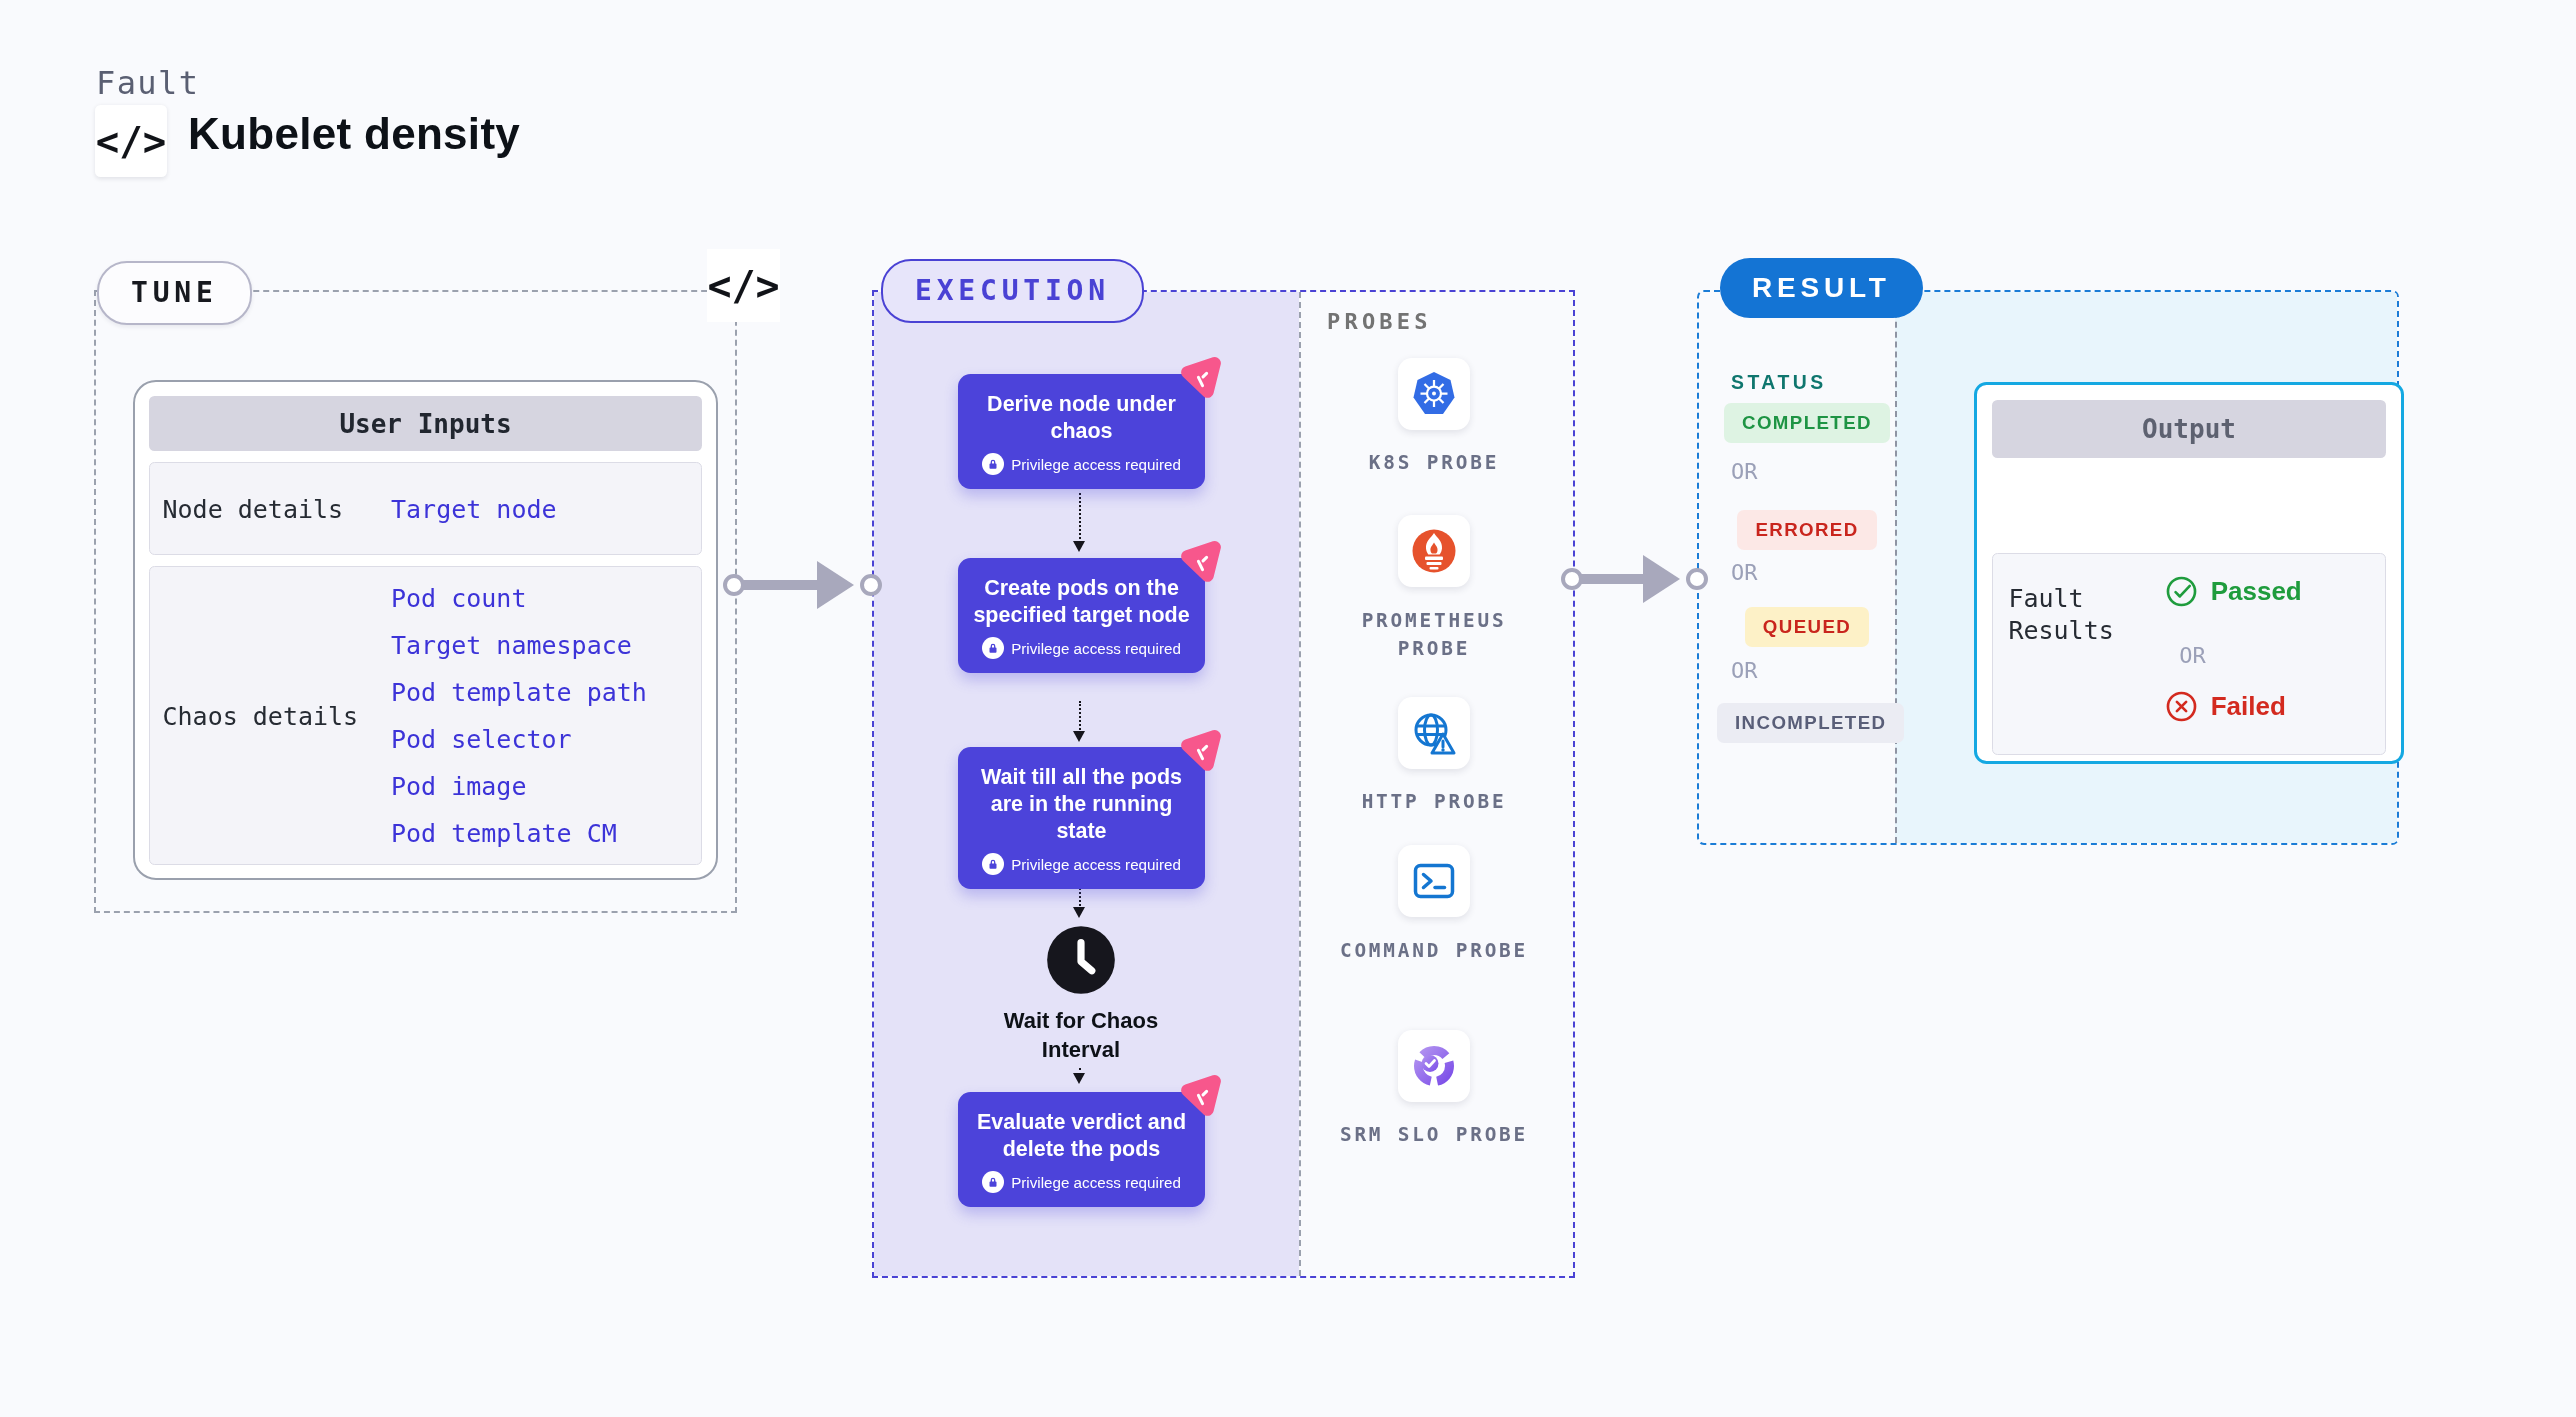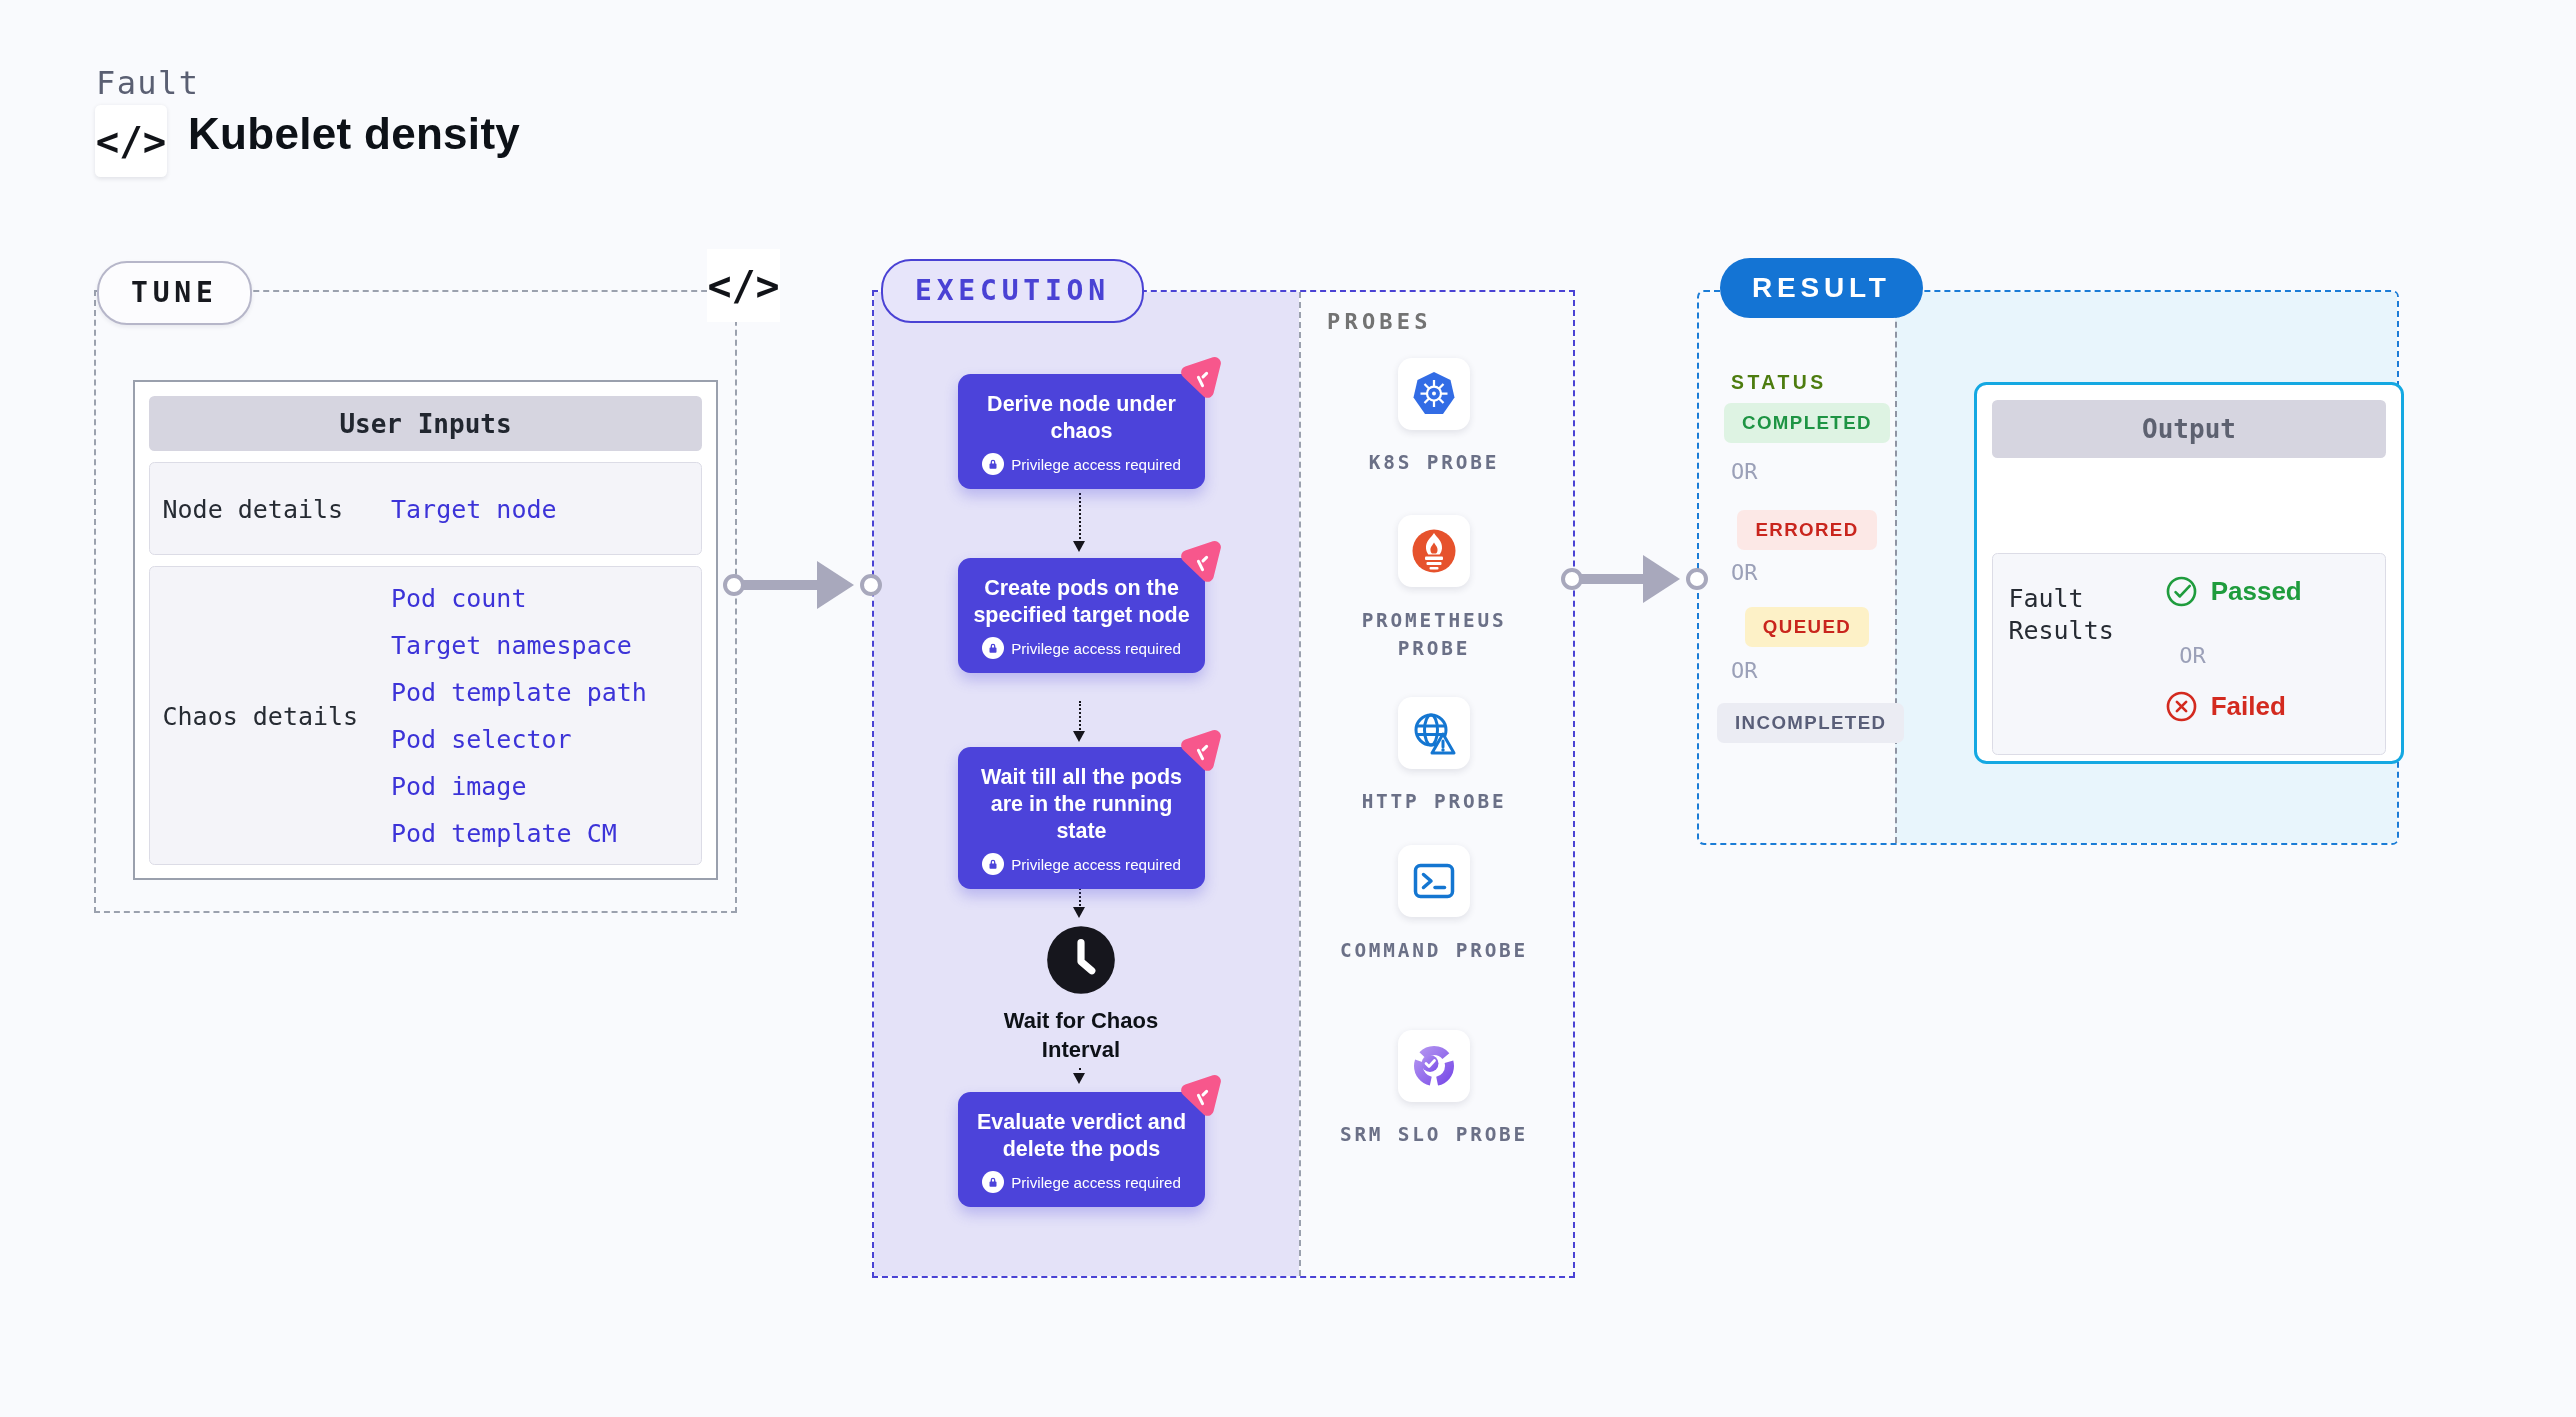--- a/index.html
+++ b/index.html
@@ -24,21 +24,21 @@
   .pill-tune{left:97px;top:261px;background:#fcfcfe;border:2.1px solid #b6b6c9;color:#17191f;
     box-shadow:0 2.1px 4.2px rgba(30,30,60,.08);}
   .pill-exec{left:881px;top:259px;background:#e7e5fa;border:2.8px solid #4a42d4;color:#4a42d4;}
   .pill-result{left:1720px;top:258px;background:#1474d4;color:#ffffff;border:none;
     font-family:"Liberation Sans",sans-serif;}
 
   
   .tune-box{left:94px;top:290px;width:639px;height:619px;border:2.1px dashed #9ba1ae;}
   .tune-code-icon{left:707px;top:249px;width:73px;height:73px;background:#ffffff;z-index:3;
     display:flex;align-items:center;justify-content:center;font-size:40px;font-weight:bold;color:#111318;}
-  .ui-card{left:133px;top:380px;width:581px;height:496px;background:#ffffff;border:2.1px solid #9aa0ad;border-radius:0;}
+  .ui-card{left:133px;top:380px;width:581px;height:496px;background:#ffffff;border:2.1px solid #9aa0ad;border-radius:23px;}
   .ui-header{position:absolute;left:14px;top:14px;right:14px;height:55px;background:#d6d5e0;border-radius:5.5px;
     display:flex;align-items:center;justify-content:center;font-size:26px;font-weight:bold;color:#21262f;}
   .ui-row{position:absolute;left:14px;right:14px;background:#f4f4f9;border:1.4px solid #dcdce6;border-radius:5.5px;}
   .ui-row1{top:80px;height:91px;}
   .ui-row2{top:184px;height:297px;}
   .row-label{position:absolute;left:12.5px;top:50%;transform:translateY(-50%);font-size:25px;color:#262b33;}
   .row-links{position:absolute;left:241px;top:50%;transform:translateY(-50%);}
   .blue-link{display:block;font-size:25px;color:#3c33d8;line-height:47px;white-space:nowrap;}
 
   
@@ -77,21 +77,21 @@
     box-shadow:0 2.8px 7px rgba(30,30,60,.10);display:flex;align-items:center;justify-content:center;}
   .probe-card svg{width:50px;height:50px;}
   .probe-label{left:1330px;width:208px;text-align:center;font-size:19.4px;color:#6b7087;
     letter-spacing:2.8px;line-height:28px;font-weight:bold;}
 
   
   .result-outer{left:1697px;top:290px;width:698px;height:551px;border:2.8px dashed #1b7cd6;border-radius:7px;}
   .result-blue{position:absolute;left:196px;top:0;right:0;bottom:0;background:#e8f5fc;border-radius:0 4.2px 4.2px 0;}
   .result-divider{position:absolute;left:196px;top:0;bottom:0;width:0;border-left:2.1px dashed #8f94a3;}
   .status-heading{left:1731px;top:371px;font-family:"Liberation Sans",sans-serif;font-weight:bold;
-    font-size:19.4px;color:#4d7c0f;letter-spacing:3.5px;}
+    font-size:19.4px;color:#0f766e;letter-spacing:3.5px;}
   .status-col{left:1717px;width:180px;text-align:center;}
   .status-badge{display:inline-block;padding:9px 18px;border-radius:7px;
     font-family:"Liberation Sans",sans-serif;font-weight:bold;font-size:18.7px;letter-spacing:1.4px;}
   .or-label{font-size:22px;color:#9ba0b8;}
   .out-card{left:1948px;top:382px;width:430px;height:382px;background:#ffffff;
     border:3.5px solid #14a8e2;border-radius:12.5px;box-sizing:border-box;margin-left:26px;}
   .out-header{position:absolute;left:15.2px;right:15.2px;top:15.2px;height:58px;background:#d6d5e0;border-radius:5.5px;
     display:flex;align-items:center;justify-content:center;font-size:26px;font-weight:bold;color:#5d6170;}
   .out-row{position:absolute;left:15.2px;right:15.2px;background:#f6f7fb;border:1.4px solid #dcdce6;border-radius:5.5px;}
   .out-metrics{top:87px;height:67px;}

